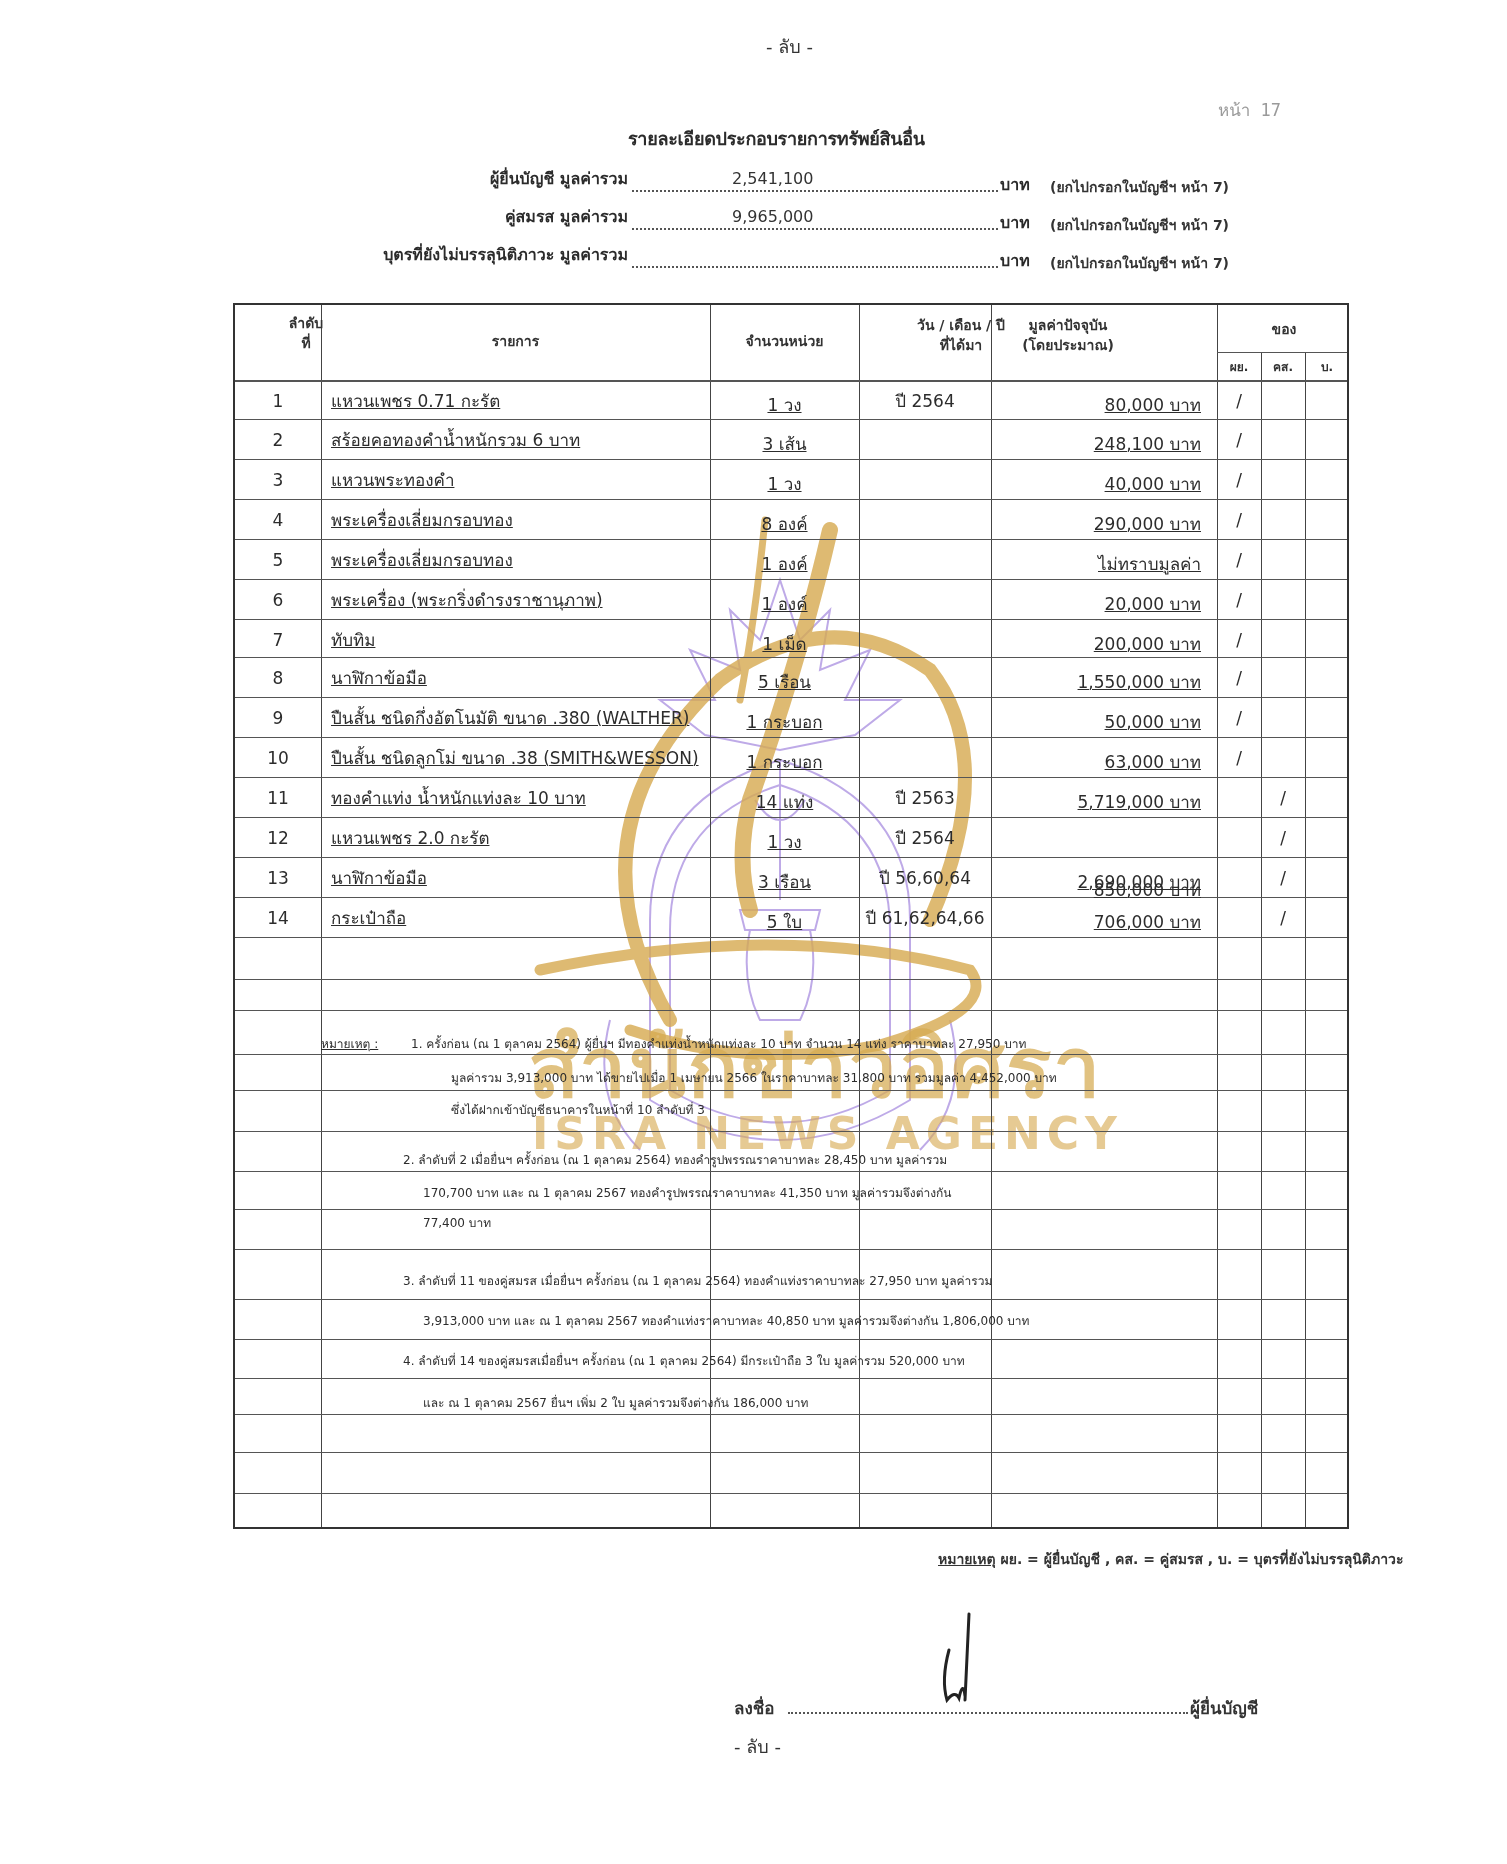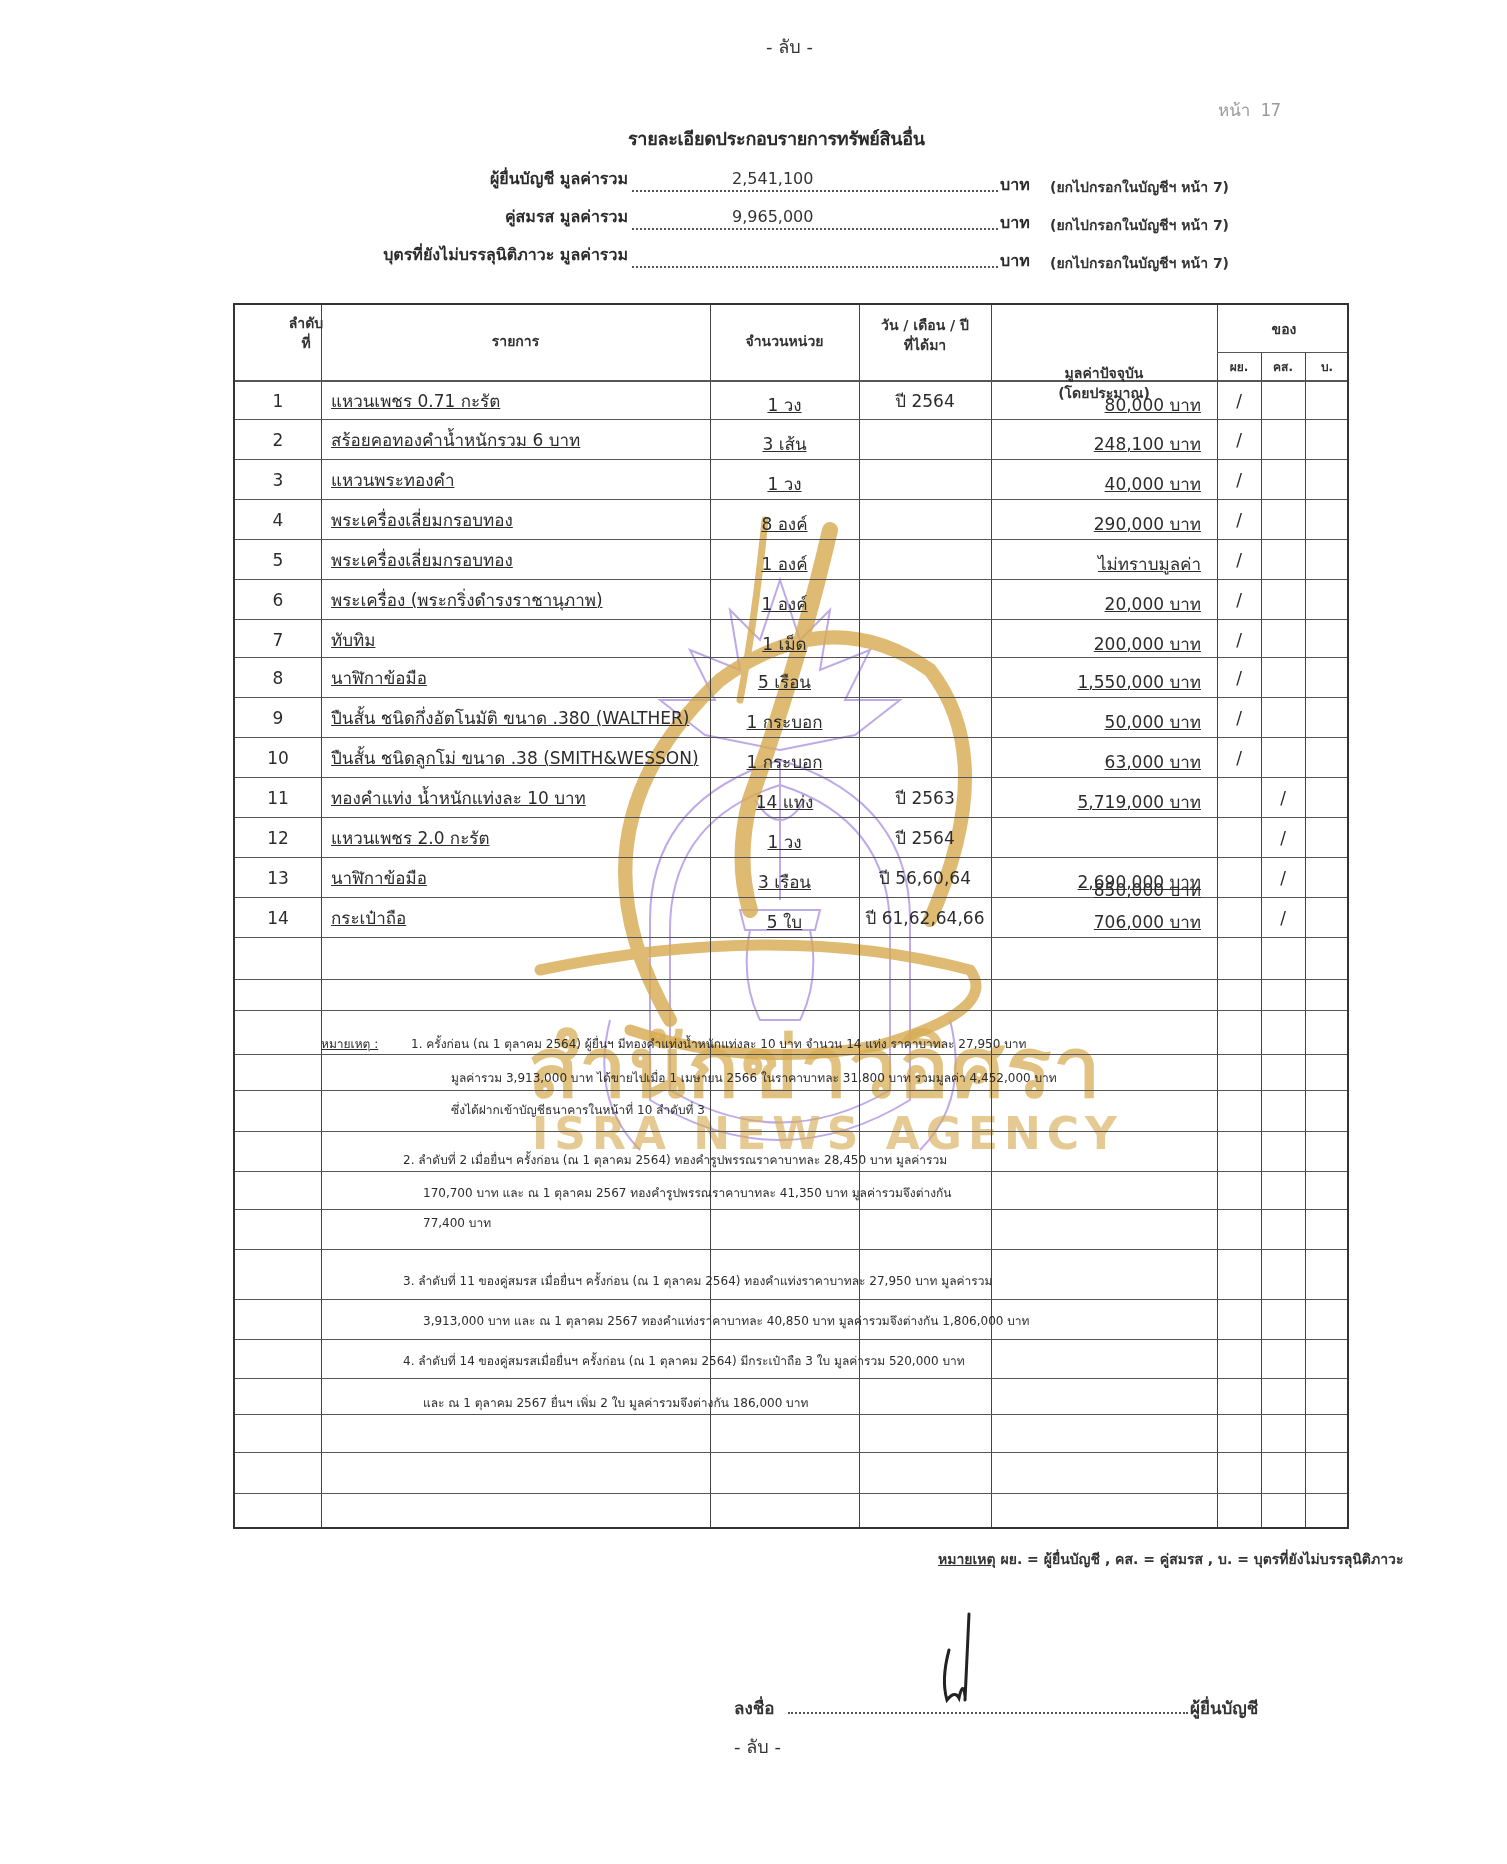--- a/index.html
+++ b/index.html
@@ -134,25 +134,25 @@
   <div class="hline" style="top:1109px;"></div>
   <div class="hline" style="top:1147px;"></div>
   <div class="hline" style="top:1188px;"></div>
 
   <div class="th" style="left:0; width:86px; top:8px;margin-left:28px;">
     <div>ลำดับ</div>
     <div>ที่</div>
   </div>
   <div class="th" style="left:86px; width:389px; top:26px;">รายการ</div>
   <div class="th" style="left:475px; width:149px; top:26px;">จำนวนหน่วย</div>
-  <div class="th" style="left:624px; width:132px; top:10px;">
+  <div class="th" style="left:624px; width:132px; top:10px;padding-left:36px;">
     <div>วัน / เดือน / ปี</div>
     <div>ที่ได้มา</div>
   </div>
-  <div class="th" style="left:756px; width:226px; top:10px;margin-top:48px;">
+  <div class="th" style="left:720px; width:226px; top:10px;">
     <div>มูลค่าปัจจุบัน</div>
     <div>(โดยประมาณ)</div>
   </div>
   <div class="th" style="left:982px; width:134px; top:14px;">ของ</div>
   <div class="th" style="left:982px; width:44px; top:52px; font-size:12px;">ผย.</div>
   <div class="th" style="left:1026px; width:44px; top:52px; font-size:12px;">คส.</div>
   <div class="th" style="left:1070px; width:44px; top:52px; font-size:12px;">บ.</div>
 
   <div id="rows">
       <div class="cell" style="left:0;width:86px;text-align:center;top:85px;">1</div>

